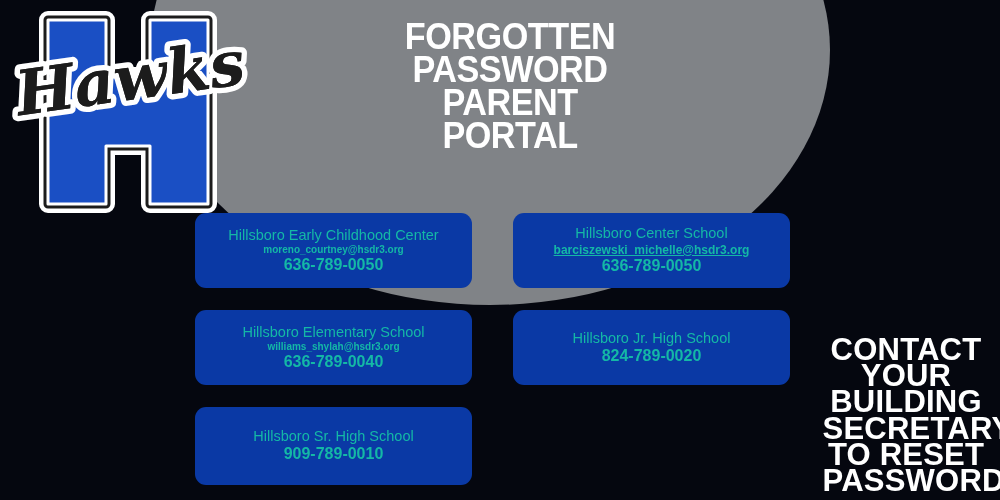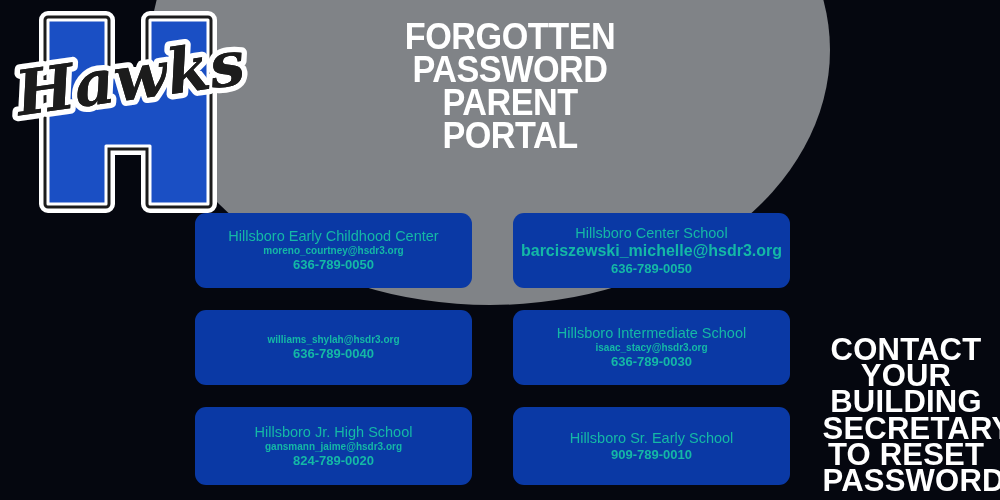--- a/index.html
+++ b/index.html
@@ -115,25 +115,25 @@
   .card .c-name {
     font-size: 14.5px;
     white-space: nowrap;
   }
   .card .c-email {
     font-size: 10px;
     font-weight: bold;
     white-space: nowrap;
   }
   .card .c-phone {
-    font-size: 13px;
+    font-size: 16px;
     font-weight: bold;
     white-space: nowrap;
   }
-  .card.tight .c-email { font-size: 16px; }
+  .card.tight .c-email { font-size: 12px; text-decoration: underline; }
 </style>
 </head>
 <body>
 
 <div class="stage">
 
   <div class="gray-ellipse"></div>
 
   <div class="logo">
     <svg viewBox="0 0 240 212" xmlns="http://www.w3.org/2000/svg">
@@ -163,35 +163,30 @@
       <span class="c-name">Hillsboro Early Childhood Center</span>
       <span class="c-email">moreno_courtney@hsdr3.org</span>
       <span class="c-phone">636-789-0050</span>
     </div>
     <div class="card tight">
       <span class="c-name">Hillsboro Center School</span>
       <span class="c-email">barciszewski_michelle@hsdr3.org</span>
       <span class="c-phone">636-789-0050</span>
     </div>
     <div class="card">
+      <span class="c-name">Hillsboro Elementary School</span>
       <span class="c-email">williams_shylah@hsdr3.org</span>
       <span class="c-phone">636-789-0040</span>
     </div>
     <div class="card">
-      <span class="c-name">Hillsboro Intermediate School</span>
-      <span class="c-email">isaac_stacy@hsdr3.org</span>
-      <span class="c-phone">636-789-0030</span>
-    </div>
-    <div class="card">
       <span class="c-name">Hillsboro Jr. High School</span>
-      <span class="c-email">gansmann_jaime@hsdr3.org</span>
       <span class="c-phone">824-789-0020</span>
     </div>
     <div class="card">
-      <span class="c-name">Hillsboro Sr. Early School</span>
+      <span class="c-name">Hillsboro Sr. High School</span>
       <span class="c-phone">909-789-0010</span>
     </div>
   </div>
 
   <div class="callout">
     <span class="cl">CONTACT</span>
     <span class="cl">YOUR</span>
     <span class="cl">BUILDING</span>
     <span class="cl">SECRETARY</span>
     <span class="cl">TO RESET</span>

